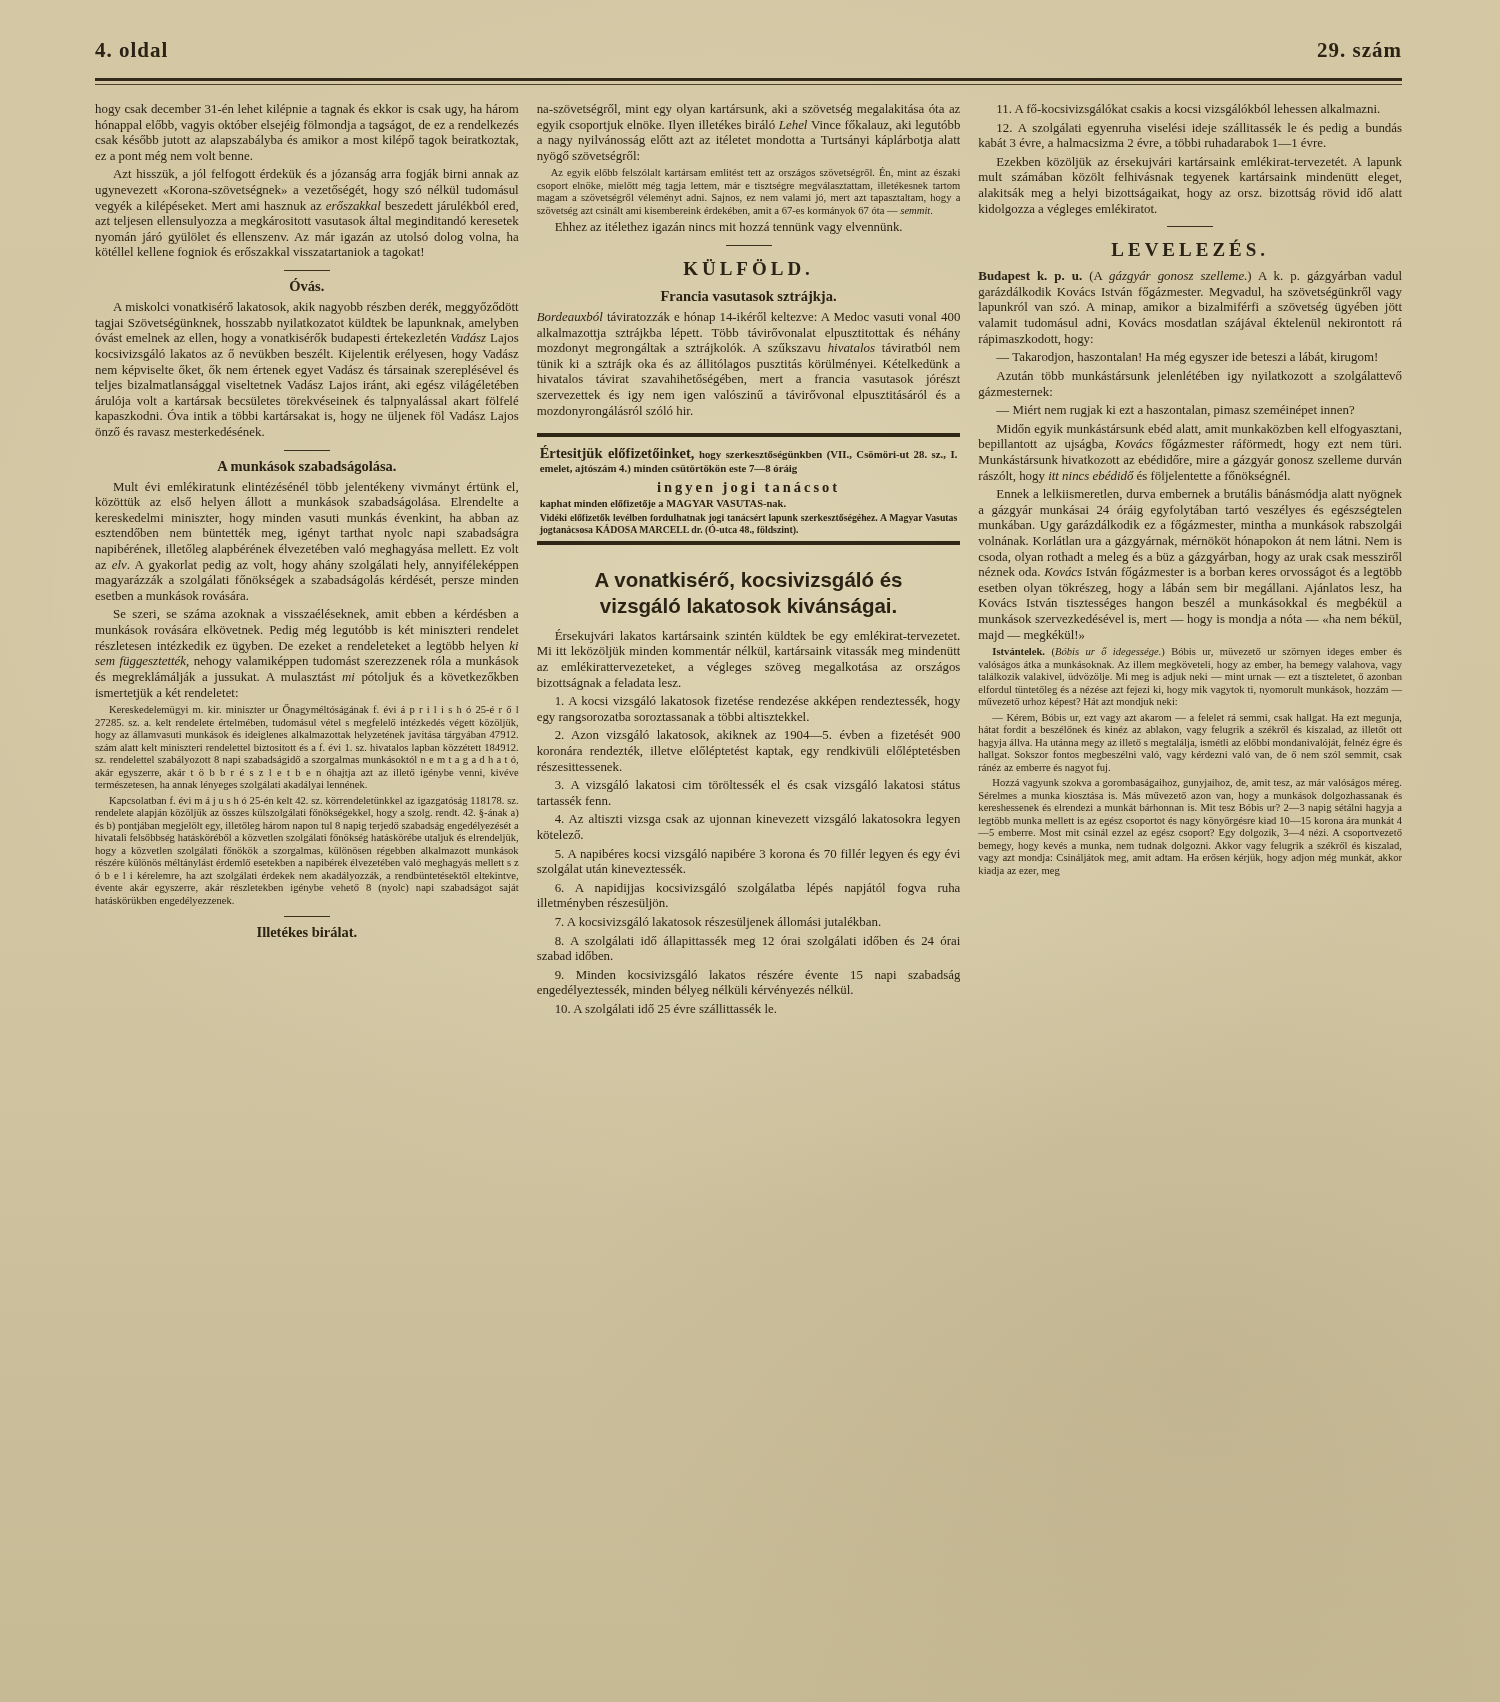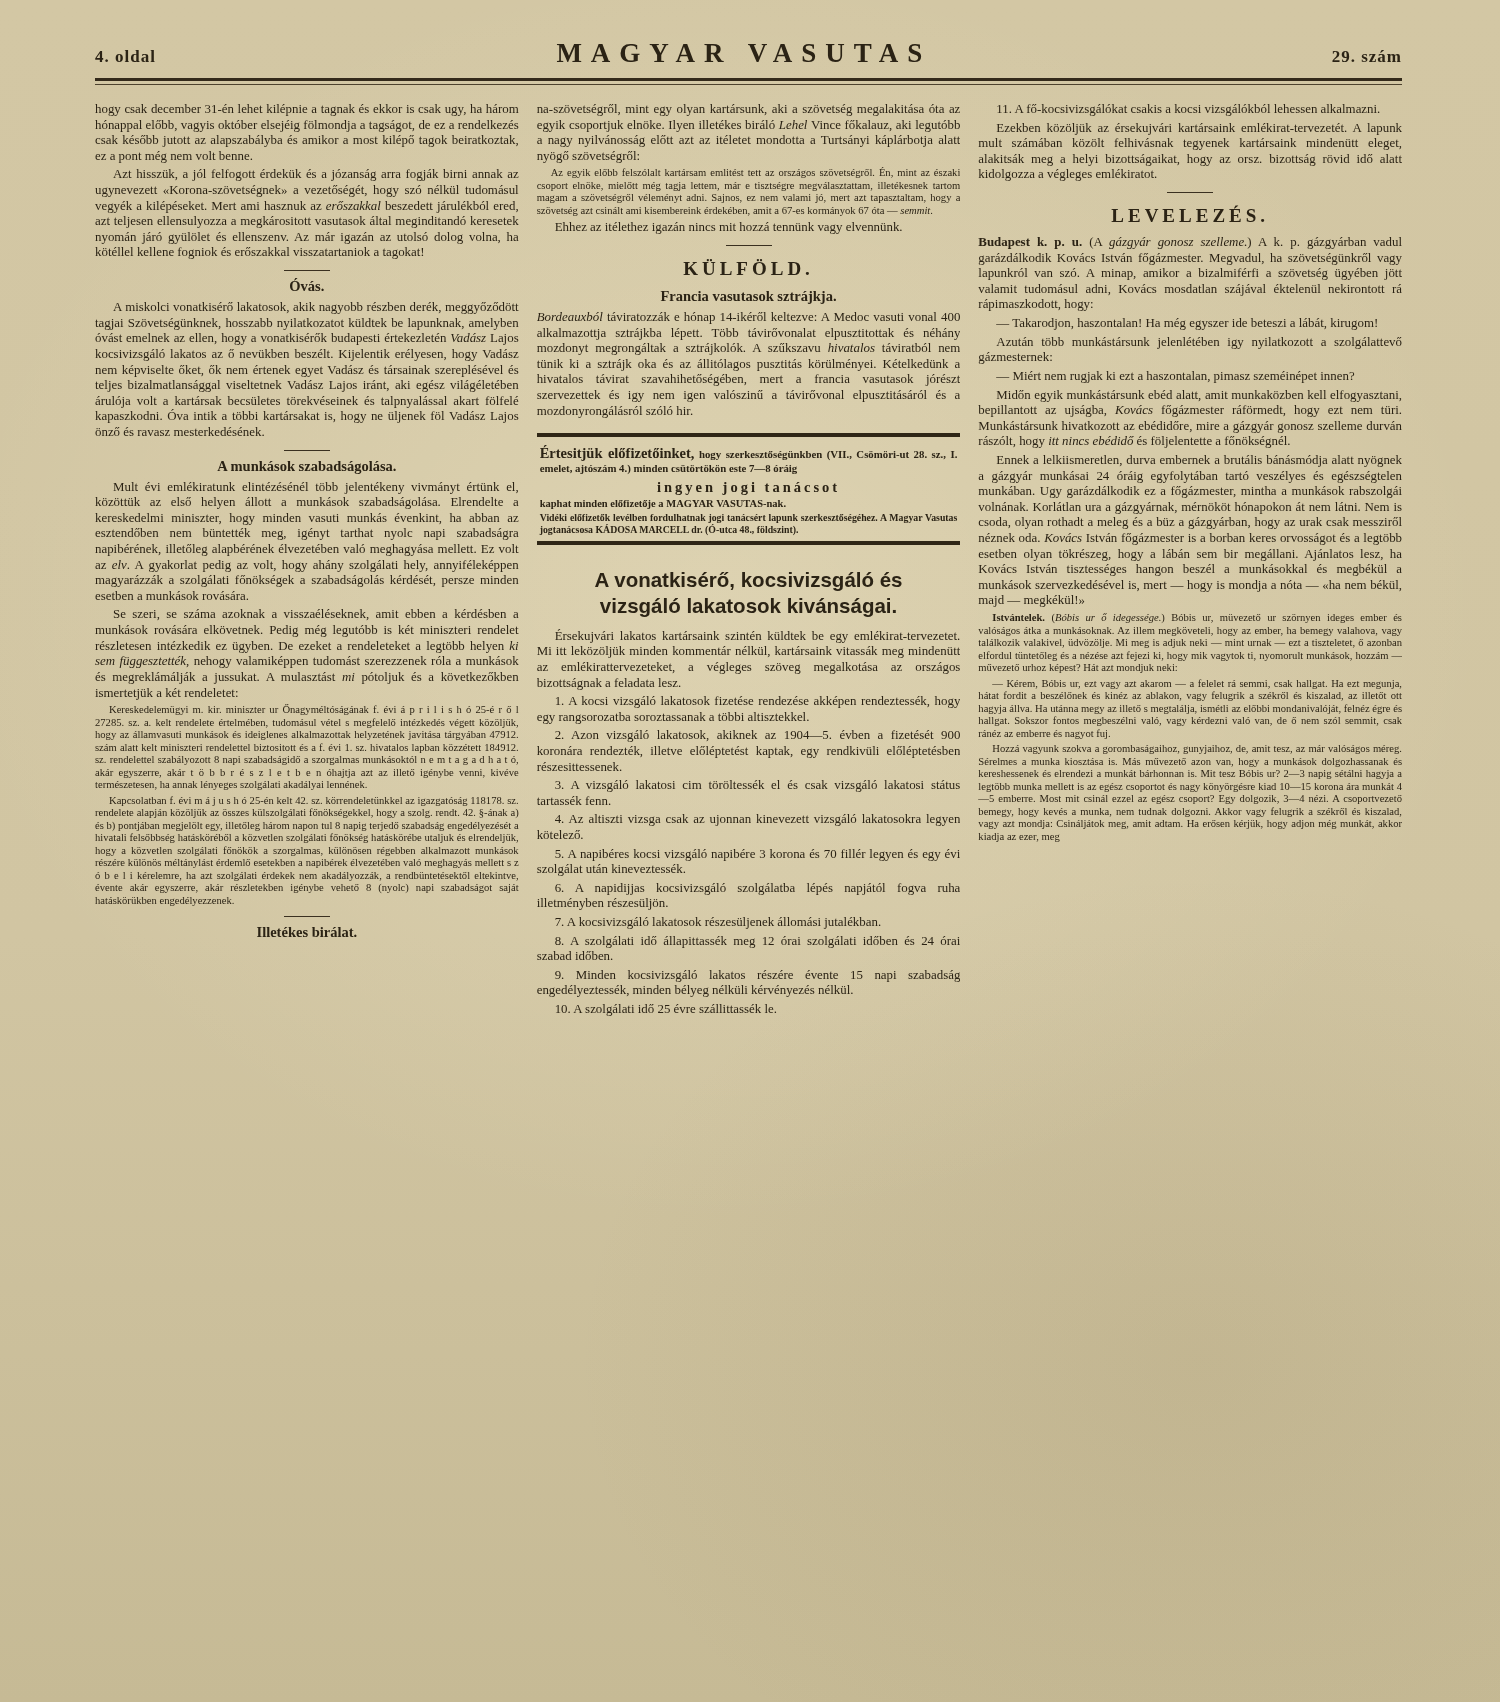--- a/index.html
+++ b/index.html
@@ -12,21 +12,21 @@
     position:relative;width:1500px;height:1702px;
     background:
       radial-gradient(ellipse 1100px 900px at 48% 35%, rgba(255,248,220,0.25), rgba(0,0,0,0) 70%),
       radial-gradient(ellipse 900px 700px at 80% 80%, rgba(120,100,60,0.10), rgba(0,0,0,0) 70%),
       linear-gradient(180deg,#d3c7a4 0%, #d1c5a2 55%, #c6ba95 100%);
   }
   .header{
     position:absolute;top:38px;left:95px;right:98px;
     display:flex;justify-content:space-between;align-items:baseline;
   }
-  .pageno,.issueno{font-size:17px;font-weight:bold;letter-spacing:1px}
+  .pageno,.issueno{font-size:21px;font-weight:bold;letter-spacing:1px}
   .masthead{font-size:27px;font-weight:bold;letter-spacing:9px;white-space:nowrap}
   .rule-a{position:absolute;top:78px;left:95px;right:98px;border-top:3px solid #342a1b}
   .rule-b{position:absolute;top:84px;left:95px;right:98px;border-top:1px solid #4d422e}
   .columns{
     position:absolute;top:102px;left:95px;right:98px;height:1578px;
     display:flex;gap:18px;overflow:hidden;
   }
   .col{flex:1 1 0;overflow:hidden}
   .para{font-size:12.9px;line-height:1.21;text-align:justify;text-indent:18px;margin:0 0 3px}
   .noind{text-indent:0}
@@ -50,21 +50,20 @@
   .notice-fine{font-size:9.8px;font-weight:bold;line-height:1.2;text-align:justify}
   i{font-style:italic}
   b{font-weight:bold}
 </style>
 </head>
 <body>
 
 <div class="page">
   <div class="header">
     <span class="pageno">4. oldal</span>
-    <span class="masthead">MAGYAR VASUTAS</span>
     <span class="issueno">29. szám</span>
   </div>
   <div class="rule-a"></div>
   <div class="rule-b"></div>
   <div class="columns">
     <div class="col">
         <div class="para noind">hogy csak december 31-én lehet kilépnie a tagnak és ekkor is csak ugy, ha három hónappal előbb, vagyis október elsejéig fölmondja a tagságot, de ez a rendelkezés csak később jutott az alapszabályba és amikor a most kilépő tagok beiratkoztak, ez a pont még nem volt benne.</div>
         <div class="para">Azt hisszük, a jól felfogott érdekük és a józanság arra fogják birni annak az ugynevezett «Korona-szövetségnek» a vezetőségét, hogy szó nélkül tudomásul vegyék a kilépéseket. Mert ami hasznuk az <i>erőszakkal</i> beszedett járulékból ered, azt teljesen ellensulyozza a megkárositott vasutasok által meginditandó keresetek nyomán járó gyülölet és ellenszenv. Az már igazán az utolsó dolog volna, ha kötéllel kellene fogniok és erőszakkal visszatartaniok a tagokat!</div>
         <div class="divider"></div>
         <div class="head-sub">Óvás.</div>
@@ -100,20 +99,21 @@
         <div class="para">4. Az altiszti vizsga csak az ujonnan kinevezett vizsgáló lakatosokra legyen kötelező.</div>
         <div class="para">5. A napibéres kocsi vizsgáló napibére 3 korona és 70 fillér legyen és egy évi szolgálat után kineveztessék.</div>
         <div class="para">6. A napidijjas kocsivizsgáló szolgálatba lépés napjától fogva ruha illetményben részesüljön.</div>
         <div class="para">7. A kocsivizsgáló lakatosok részesüljenek állomási jutalékban.</div>
         <div class="para">8. A szolgálati idő állapittassék meg 12 órai szolgálati időben és 24 órai szabad időben.</div>
         <div class="para">9. Minden kocsivizsgáló lakatos részére évente 15 napi szabadság engedélyeztessék, minden bélyeg nélküli kérvényezés nélkül.</div>
         <div class="para">10. A szolgálati idő 25 évre szállittassék le.</div>
       </div>
     <div class="col">
         <div class="para">11. A fő-kocsivizsgálókat csakis a kocsi vizsgálókból lehessen alkalmazni.</div>
+        <div class="para">12. A szolgálati egyenruha viselési ideje szállitassék le és pedig a bundás kabát 3 évre, a halmacsizma 2 évre, a többi ruhadarabok 1—1 évre.</div>
         <div class="para">Ezekben közöljük az érsekujvári kartársaink emlékirat-tervezetét. A lapunk mult számában közölt felhivásnak tegyenek kartársaink mindenütt eleget, alakitsák meg a helyi bizottságaikat, hogy az orsz. bizottság rövid idő alatt kidolgozza a végleges emlékiratot.</div>
         <div class="divider"></div>
         <div class="head-sec">LEVELEZÉS.</div>
         <div class="para noind"><b>Budapest k. p. u.</b> (A <i>gázgyár gonosz szelleme.</i>) A k. p. gázgyárban vadul garázdálkodik Kovács István főgázmester. Megvadul, ha szövetségünkről vagy lapunkról van szó. A minap, amikor a bizalmiférfi a szövetség ügyében jött valamit tudomásul adni, Kovács mosdatlan szájával éktelenül nekirontott rá rápimaszkodott, hogy:</div>
         <div class="para">— Takarodjon, haszontalan! Ha még egyszer ide beteszi a lábát, kirugom!</div>
         <div class="para">Azután több munkástársunk jelenlétében igy nyilatkozott a szolgálattevő gázmesternek:</div>
         <div class="para">— Miért nem rugjak ki ezt a haszontalan, pimasz szeméinépet innen?</div>
         <div class="para">Midőn egyik munkástársunk ebéd alatt, amit munkaközben kell elfogyasztani, bepillantott az ujságba, <i>Kovács</i> főgázmester ráförmedt, hogy ezt nem türi. Munkástársunk hivatkozott az ebédidőre, mire a gázgyár gonosz szelleme durván rászólt, hogy <i>itt nincs ebédidő</i> és följelentette a főnökségnél.</div>
         <div class="para">Ennek a lelkiismeretlen, durva embernek a brutális bánásmódja alatt nyögnek a gázgyár munkásai 24 óráig egyfolytában tartó veszélyes és egészségtelen munkában. Ugy garázdálkodik ez a főgázmester, mintha a munkások rabszolgái volnának. Korlátlan ura a gázgyárnak, mérnököt hónapokon át nem látni. Nem is csoda, olyan rothadt a meleg és a büz a gázgyárban, hogy az urak csak messziről néznek oda. <i>Kovács</i> István főgázmester is a borban keres orvosságot és a legtöbb esetben olyan tökrészeg, hogy a lábán sem bir megállani. Ajánlatos lesz, ha Kovács István tisztességes hangon beszél a munkásokkal és megbékül a munkások szervezkedésével is, mert — hogy is mondja a nóta — «ha nem békül, majd — megkékül!»</div>
         <div class="fine noind"><b>Istvántelek.</b> (<i>Bóbis ur ő idegessége.</i>) Bóbis ur, müvezető ur szörnyen ideges ember és valóságos átka a munkásoknak. Az illem megköveteli, hogy az ember, ha bemegy valahova, vagy találkozik valakivel, üdvözölje. Mi meg is adjuk neki — mint urnak — ezt a tiszteletet, ő azonban elfordul tüntetőleg és a nézése azt fejezi ki, hogy mik vagytok ti, nyomorult munkások, hozzám — művezető urhoz képest? Hát azt mondjuk neki:</div>

